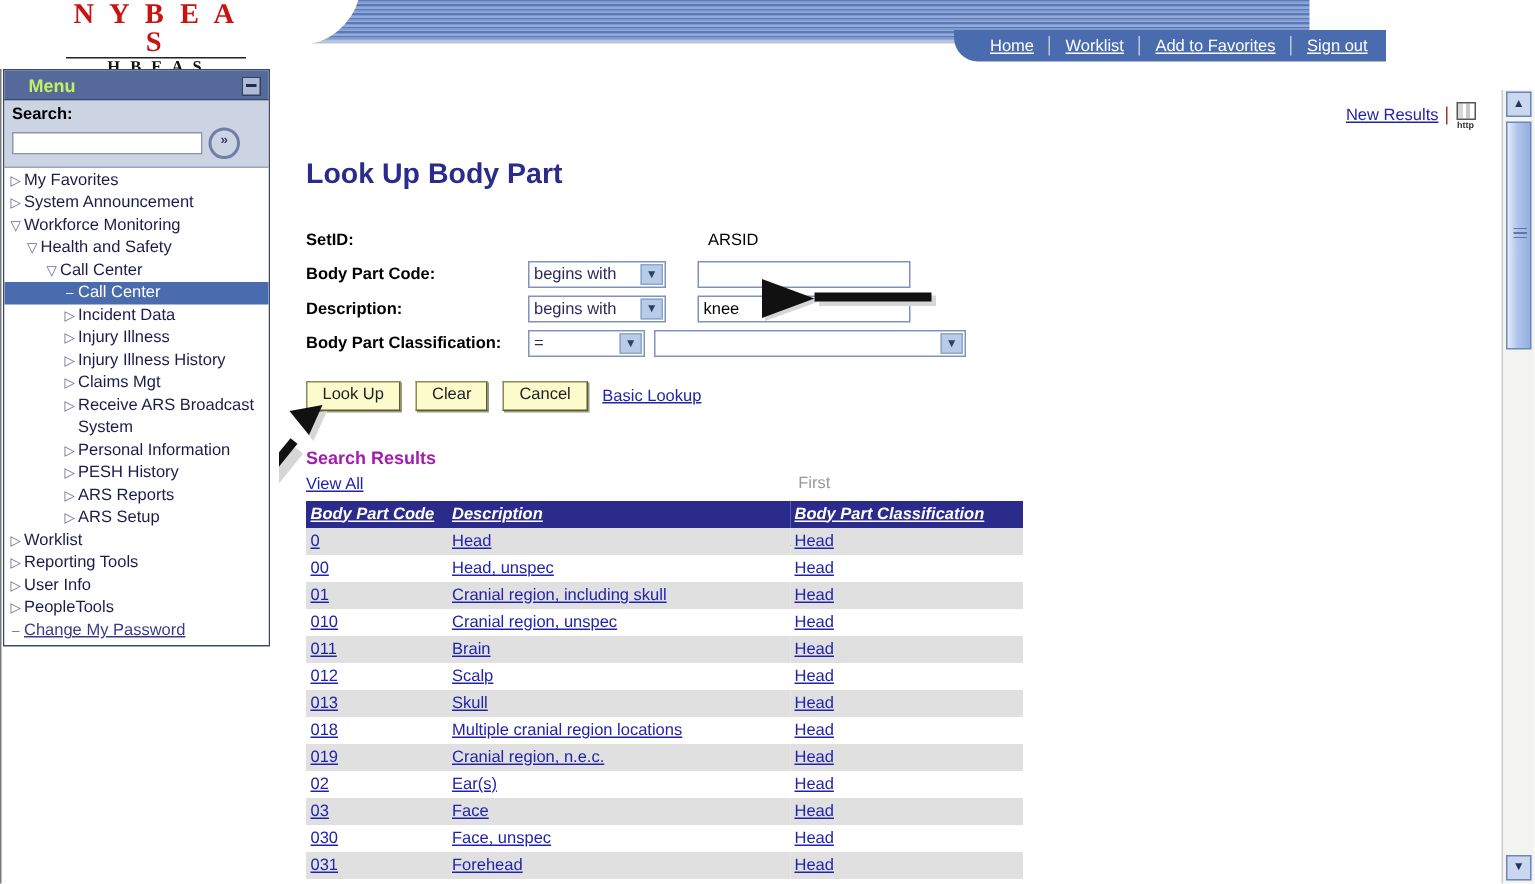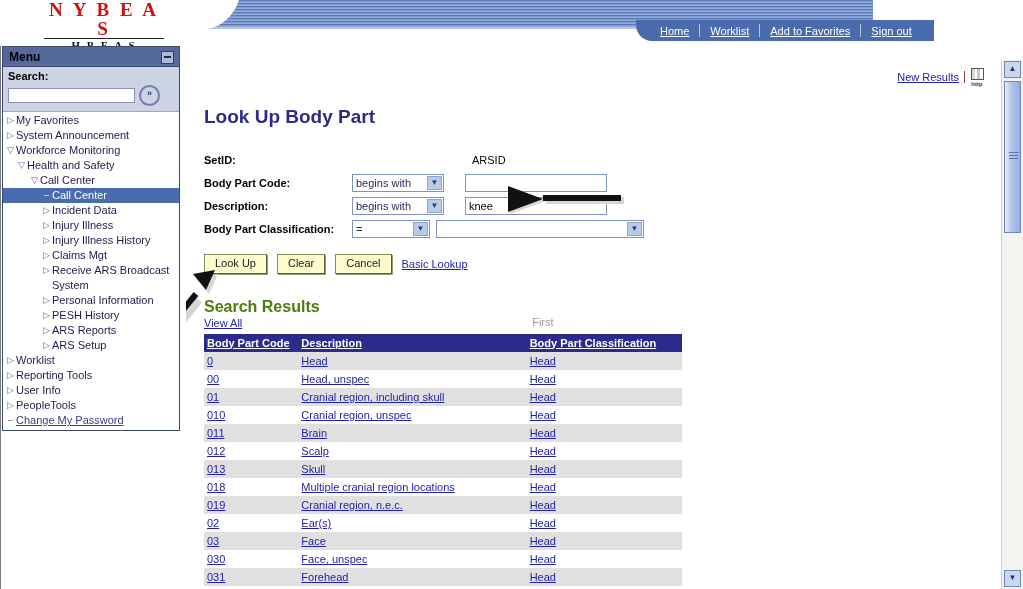--- a/index.html
+++ b/index.html
@@ -74,21 +74,21 @@
   
   #headernav {
     position: absolute;
     left: 636px; top: 20px;
     height: 21px;
     background: #4a6caf;
     border-bottom-left-radius: 16px;
     display: flex;
     align-items: center;
     padding-left: 14px;
-    padding-right: 12px;
+    padding-right: 2px;
     text-align: center;
   }
   #headernav a {
     color: #ffffff;
     text-decoration: underline;
     font-size: 11px;
     padding: 0 10px;
     white-space: nowrap;
   }
   .nav-sep {
@@ -100,24 +100,24 @@
   #menu {
     position: absolute;
     left: 2px; top: 46px;
     width: 176px;
     border: 1px solid #3a4a70;
     background: #ffffff;
   }
   #menu-title {
     height: 18px;
     background: #55699b;
-    color: #000000;
+    color: #bef264;
     font-weight: bold;
     font-size: 12px;
-    padding: 1px 0 0 6px;
+    padding: 1px 0 0 16px;
     display: flex;
     align-items: center;
     justify-content: space-between;
     border-bottom: 1px solid #3a4a70;
   }
   #menu-minimize {
     width: 11px; height: 11px;
     background: #aebbd8;
     border: 1px solid #33405f;
     margin-right: 5px;
@@ -339,23 +339,23 @@
   #basic-lookup {
     color: #2222aa;
     text-decoration: underline;
     font-size: 11px;
   }
 
   
   #results-title {
     position: absolute;
     left: 18px; top: 250px;
-    font-size: 16px;
-    font-weight: bold;
-    color: #4d7c0f;
+    font-size: 12px;
+    font-weight: bold;
+    color: #a21caf;
   }
   #viewall {
     position: absolute;
     left: 18px; top: 269px;
     color: #2222aa;
     text-decoration: underline;
     font-size: 11px;
   }
   #pager {
     position: absolute;
@@ -390,20 +390,21 @@
     color: #ffffff;
     font-size: 11px;
     font-weight: bold;
     text-align: left;
     padding: 1px 3px 2px 3px;
     height: 15px;
   }
   #results-table th span {
     text-decoration: underline;
     cursor: pointer;
+    font-style: italic;
   }
   #results-table td {
     font-size: 11px;
     padding: 1px 3px 1px 3px;
     height: 16px;
   }
   #results-table td a {
     color: #2222aa;
     text-decoration: underline;
   }

